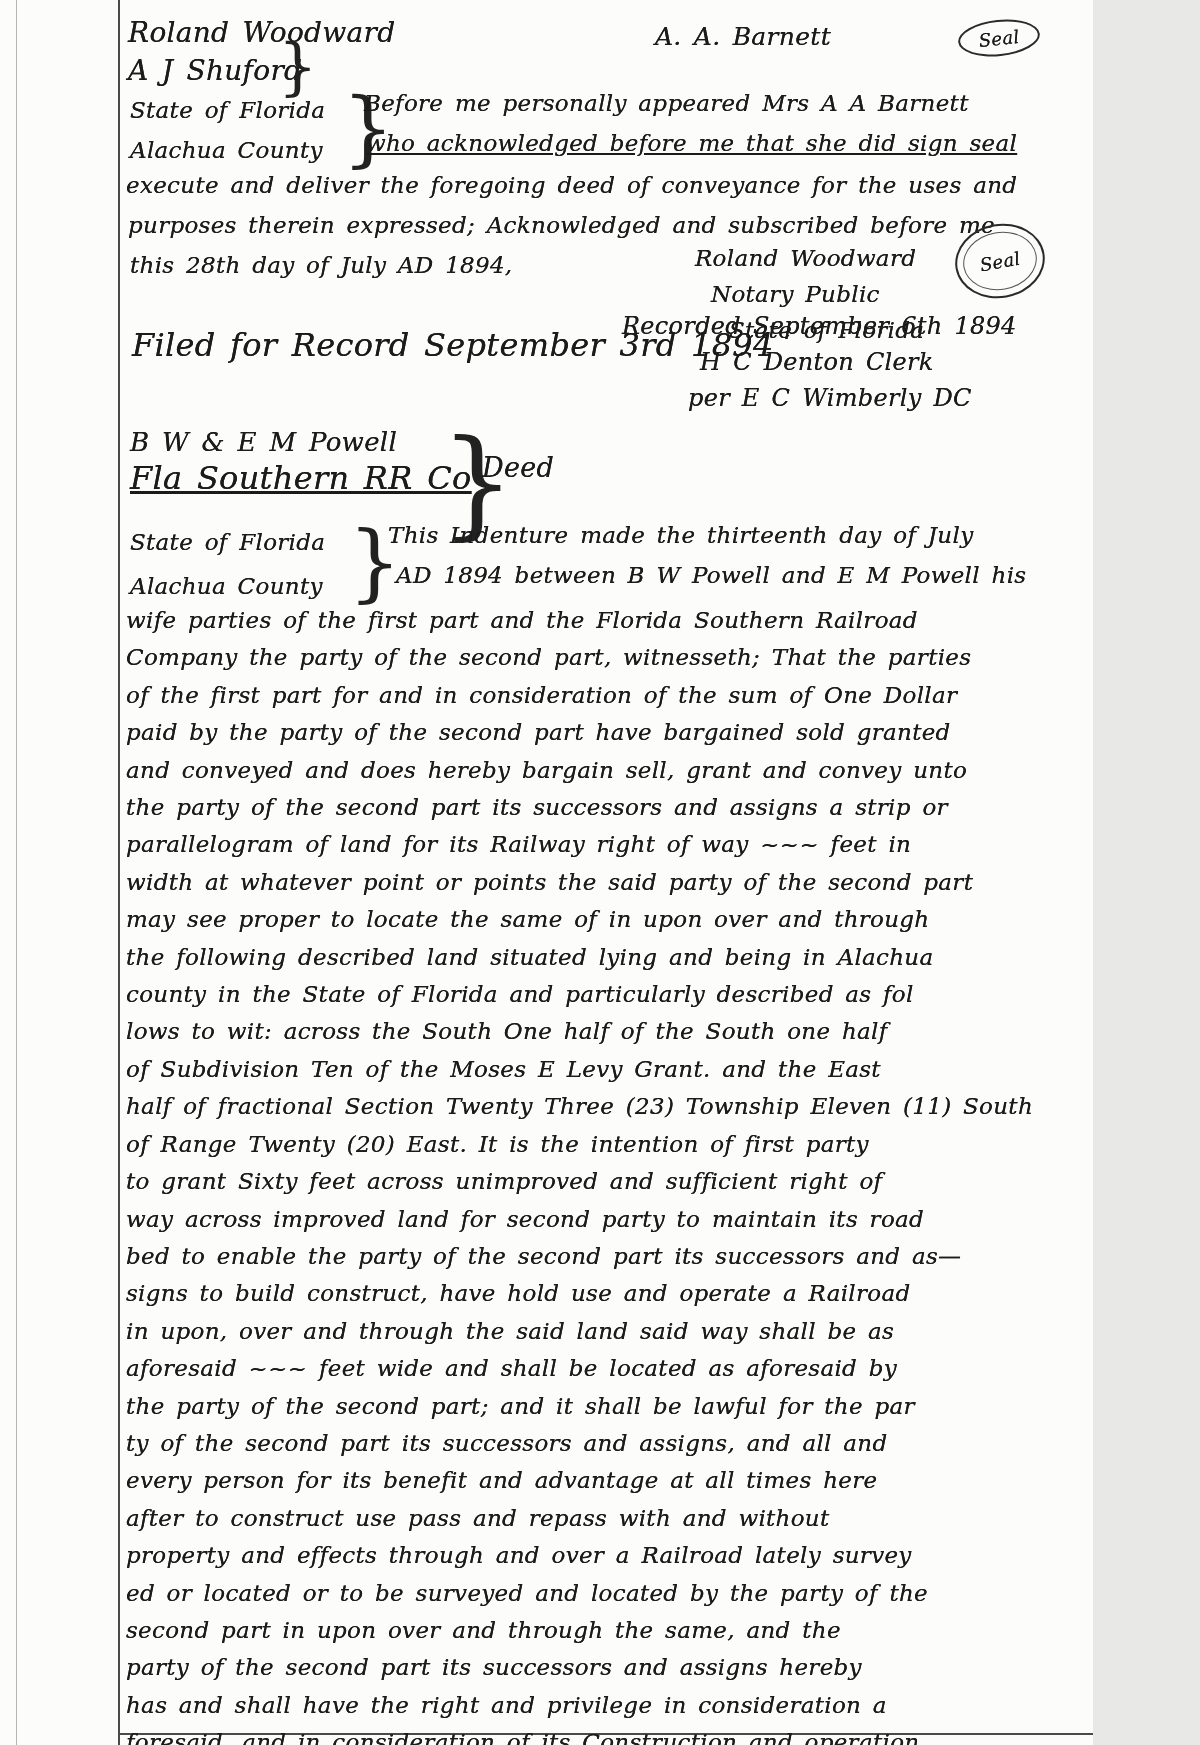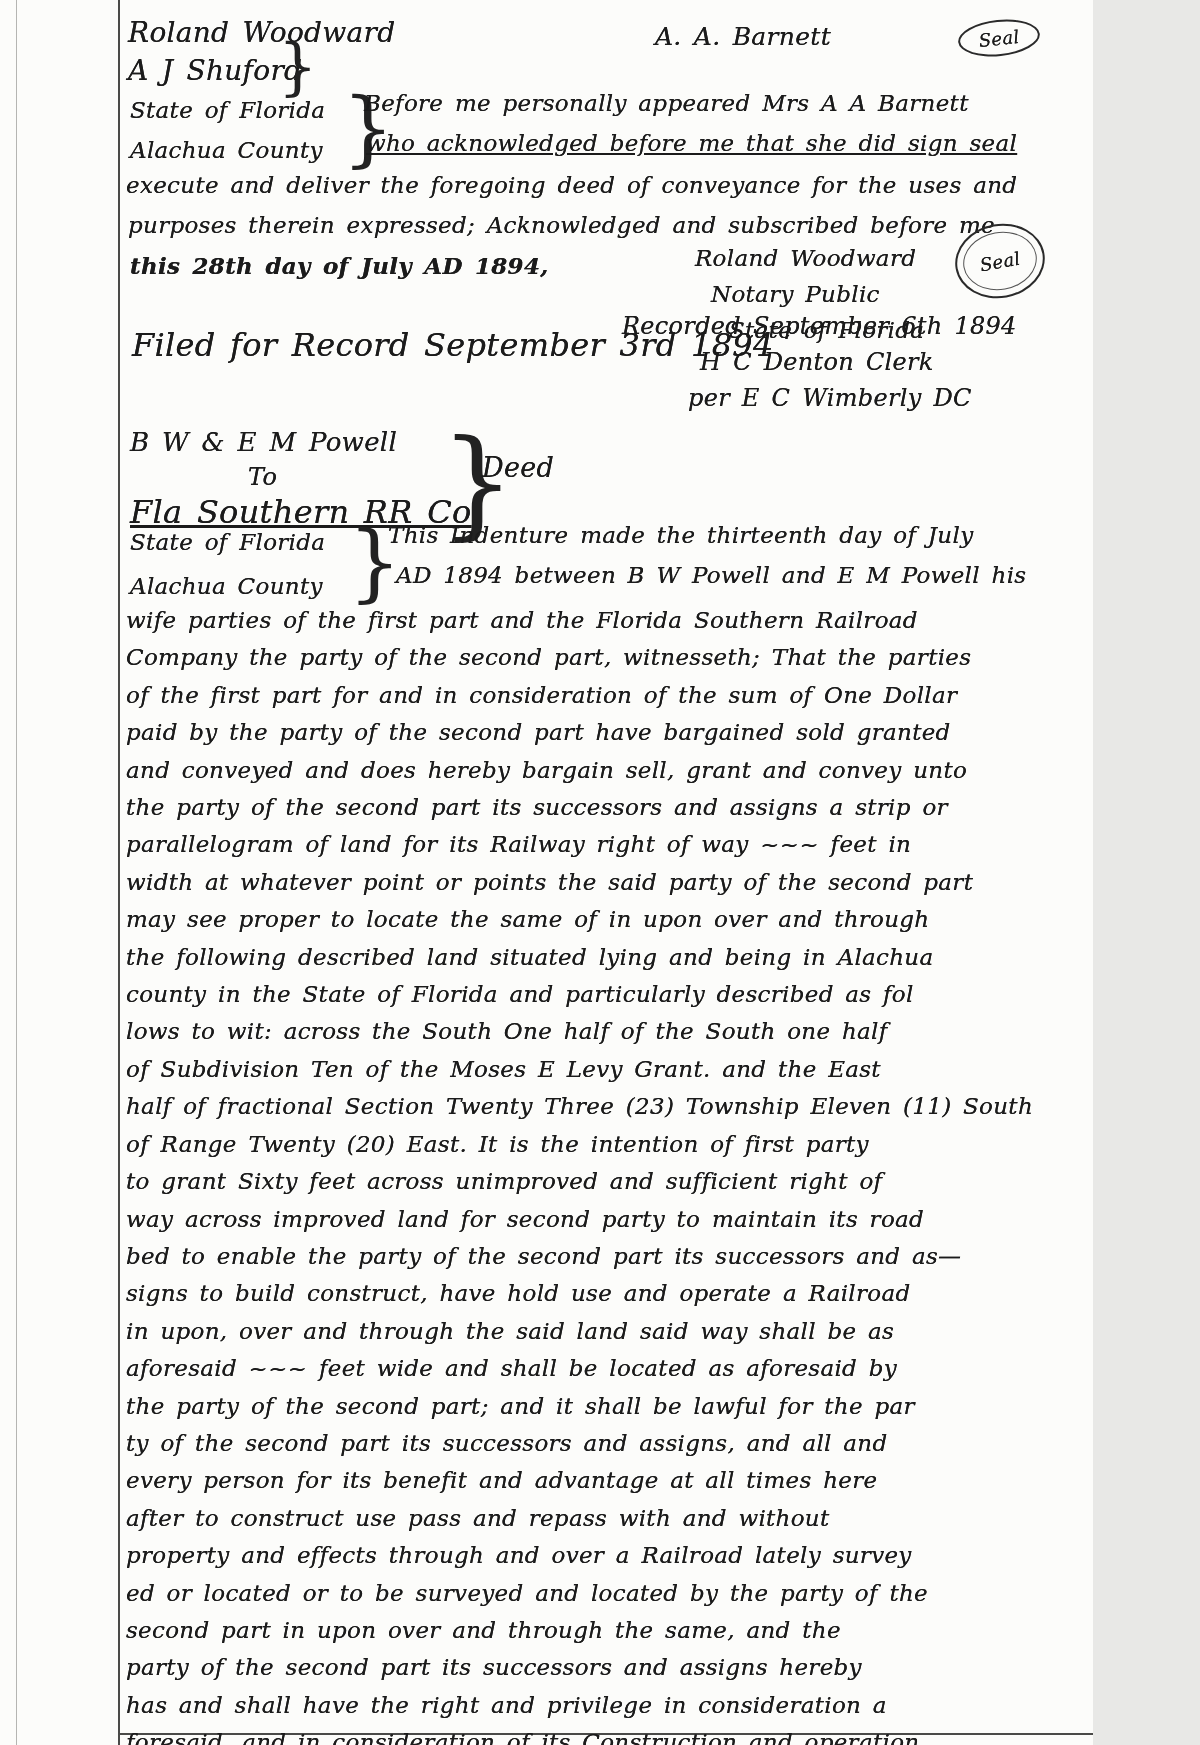--- a/index.html
+++ b/index.html
@@ -44,21 +44,21 @@
 
   
   .ack { position:absolute; left:130px; top:90px; width:950px; }
   .ack .row { line-height:40px; }
   .ack-place { position:absolute; left:0; top:0; }
   .ack-brace { position:absolute; left:212px; top:-2px; font-size:82px; }
   .ack-l1 { position:absolute; left:234px; top:0; }
   .ack-l2 { position:absolute; left:236px; top:40px;text-decoration:underline; }
   .ack-l3 { position:absolute; left:-4px; top:82px; }
   .ack-l4 { position:absolute; left:-2px; top:122px; }
-  .ack-l5 { position:absolute; left:0;  top:162px;font-weight:bold; }
+  .ack-l5 { position:absolute; left:0;  top:162px; }
 
   
   .notary { position:absolute; left:695px; top:240px; }
   .notary .hw { line-height:36px; }
   .notary-state { padding-left:34px; }
   .notary-title { padding-left:16px; }
   .seal-notary {
     position:absolute; left:955px; top:224px;
     width:90px; height:74px;
     border:2px solid #2a2a2a; border-radius:50%;
@@ -134,21 +134,20 @@
     <span>Seal</span>
   </div>
 
   <div class="hw rec-filed">Filed for Record September 3rd 1894</div>
   <div class="hw rec-recorded">Recorded September 6th 1894</div>
   <div class="hw rec-clerk">H C Denton Clerk</div>
   <div class="hw rec-deputy">per E C Wimberly DC</div>
 
   <div class="caption">
     <div class="hw cap-grantors">B W &amp; E M Powell</div>
-    <div class="hw cap-to">To</div>
     <div class="hw cap-grantee">Fla Southern RR Co</div>
     <span class="brace cap-brace">}</span>
     <div class="hw cap-instr">Deed</div>
   </div>
 
   <div class="deed body">
     <div class="deed-place">
       <div class="hw">State of Florida</div>
       <div class="hw">Alachua County</div>
     </div>

